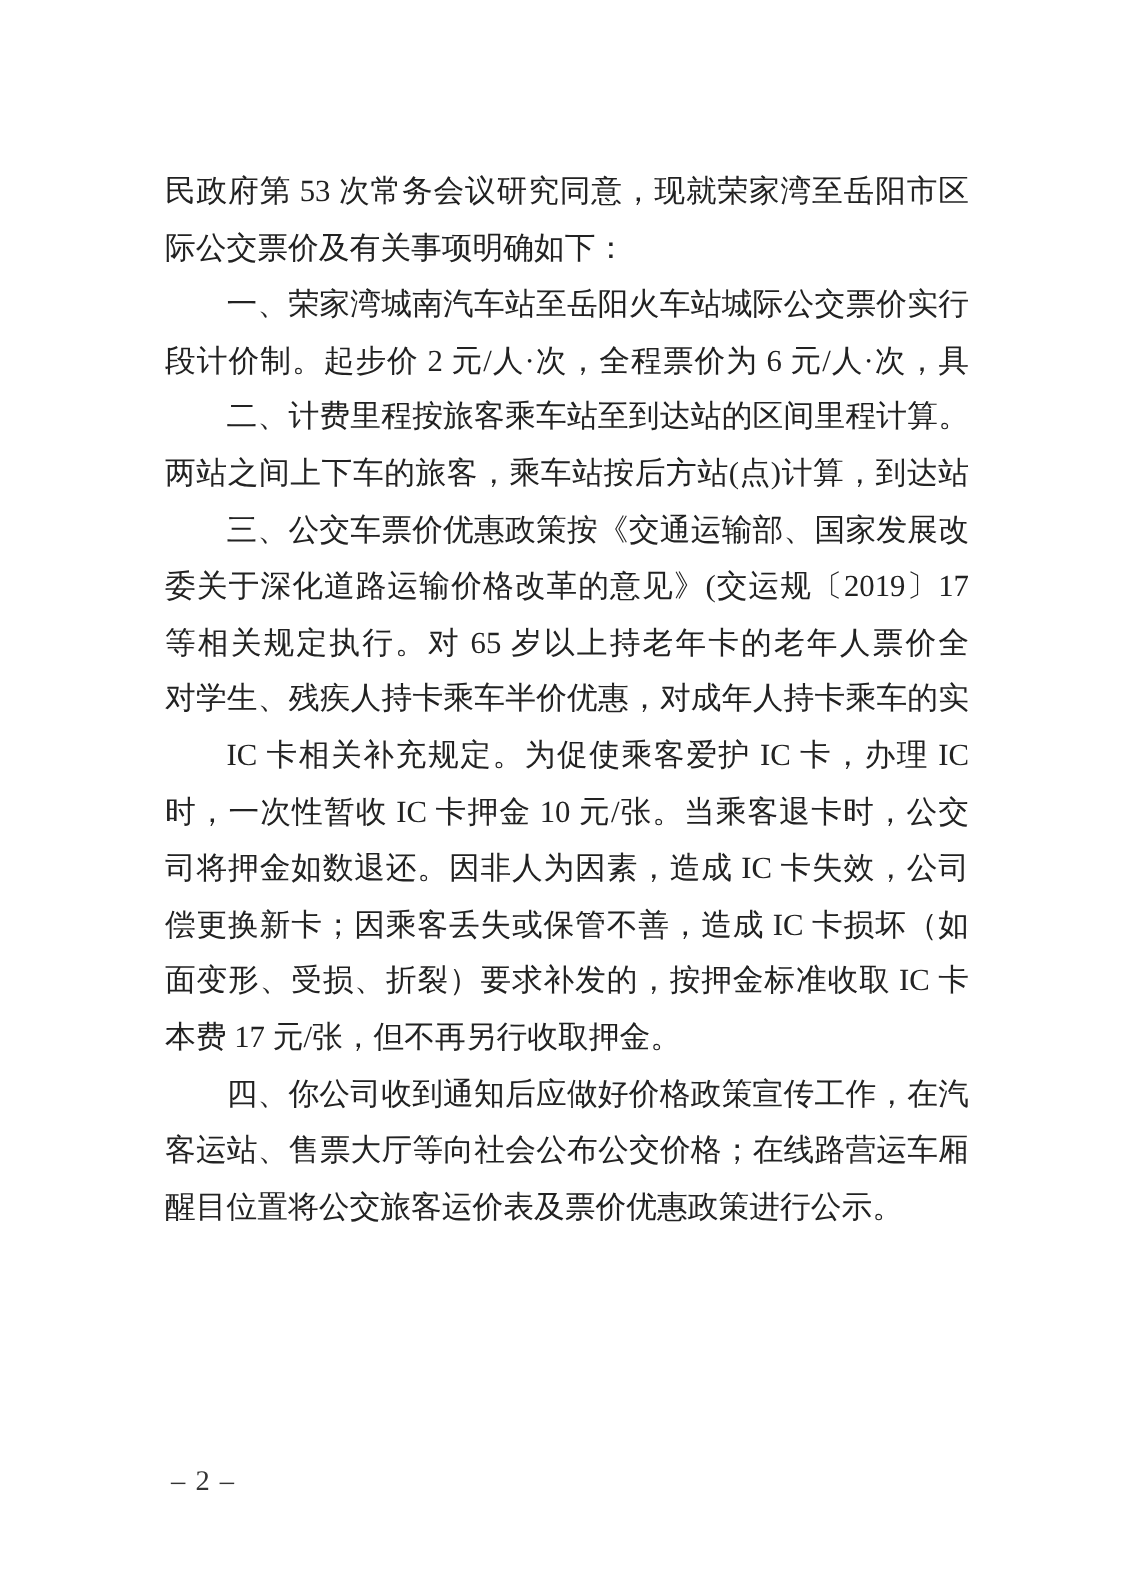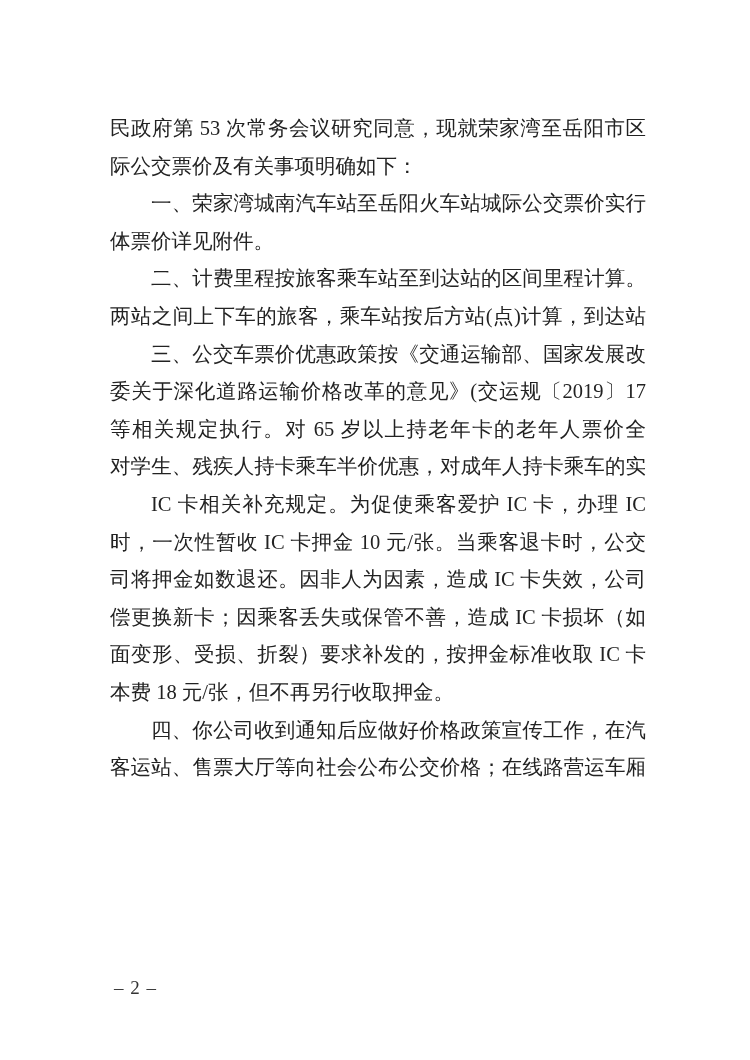--- a/index.html
+++ b/index.html
@@ -50,30 +50,31 @@
   }
 </style>
 </head>
 <body>
 
 <div class="page">
   <div class="content" id="doc-content">
       <div class="line">民政府第 53 次常务会议研究同意，现就荣家湾至岳阳市区城</div>
       <div class="line last">际公交票价及有关事项明确如下：</div>
       <div class="line indent">一、荣家湾城南汽车站至岳阳火车站城际公交票价实行分</div>
-      <div class="line last">体票价详见附件。</div>
+      <div class="line">段计价制。起步价 2 元/人·次，全程票价为 6 元/人·次，具</div>
       <div class="line indent">二、计费里程按旅客乘车站至到达站的区间里程计算。在</div>
       <div class="line">两站之间上下车的旅客，乘车站按后方站(点)计算，到达站按</div>
       <div class="line indent">三、公交车票价优惠政策按《交通运输部、国家发展改革</div>
       <div class="line">委关于深化道路运输价格改革的意见》(交运规〔2019〕17 号)</div>
       <div class="line">等相关规定执行。对 65 岁以上持老年卡的老年人票价全免，</div>
       <div class="line">对学生、残疾人持卡乘车半价优惠，对成年人持卡乘车的实行</div>
       <div class="line indent">IC 卡相关补充规定。为促使乘客爱护 IC 卡，办理 IC 卡</div>
       <div class="line">时，一次性暂收 IC 卡押金 10 元/张。当乘客退卡时，公交公</div>
       <div class="line">司将押金如数退还。因非人为因素，造成 IC 卡失效，公司无</div>
       <div class="line">偿更换新卡；因乘客丢失或保管不善，造成 IC 卡损坏（如卡</div>
       <div class="line">面变形、受损、折裂）要求补发的，按押金标准收取 IC 卡工</div>
-      <div class="line last">本费 18 元/张，但不再另行收取押金。</div>
+      <div class="line last">本费 17 元/张，但不再另行收取押金。</div>
       <div class="line indent">四、你公司收到通知后应做好价格政策宣传工作，在汽车</div>
       <div class="line">客运站、售票大厅等向社会公布公交价格；在线路营运车厢的</div>
+      <div class="line last">醒目位置将公交旅客运价表及票价优惠政策进行公示。</div>
     </div>
   <div class="footer">– 2 –</div>
 </div>
 
 </body></html>

